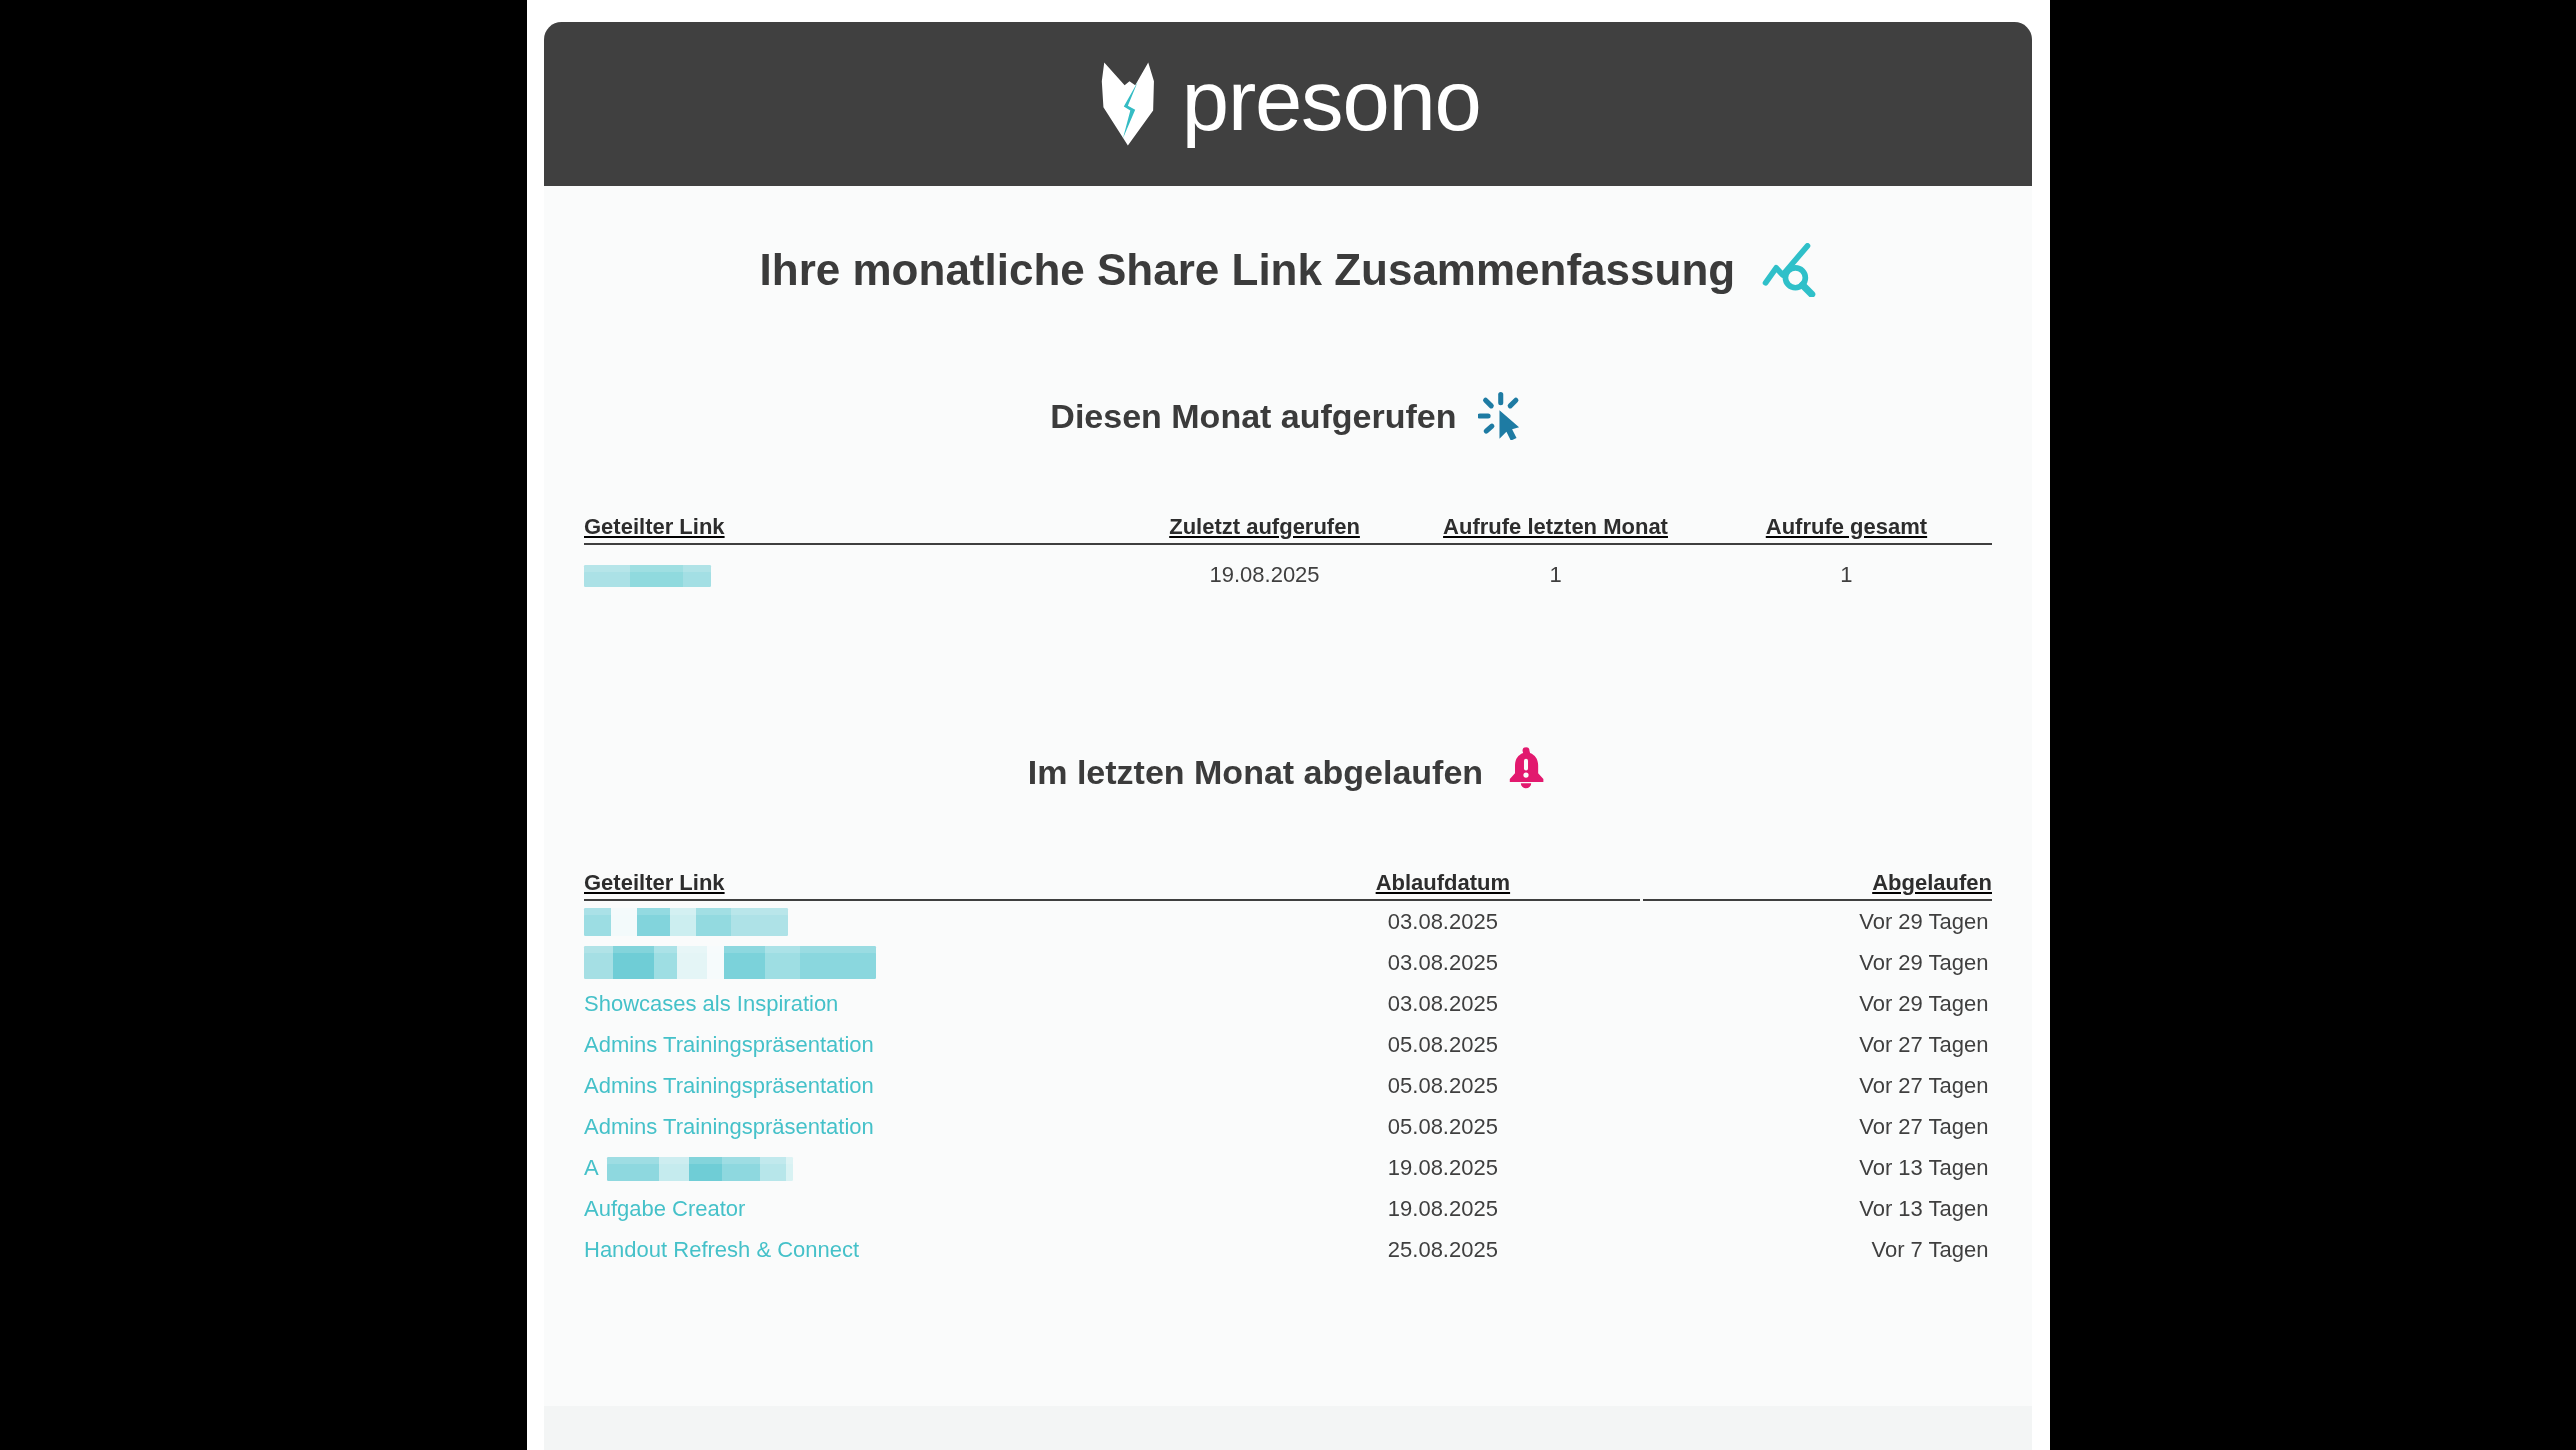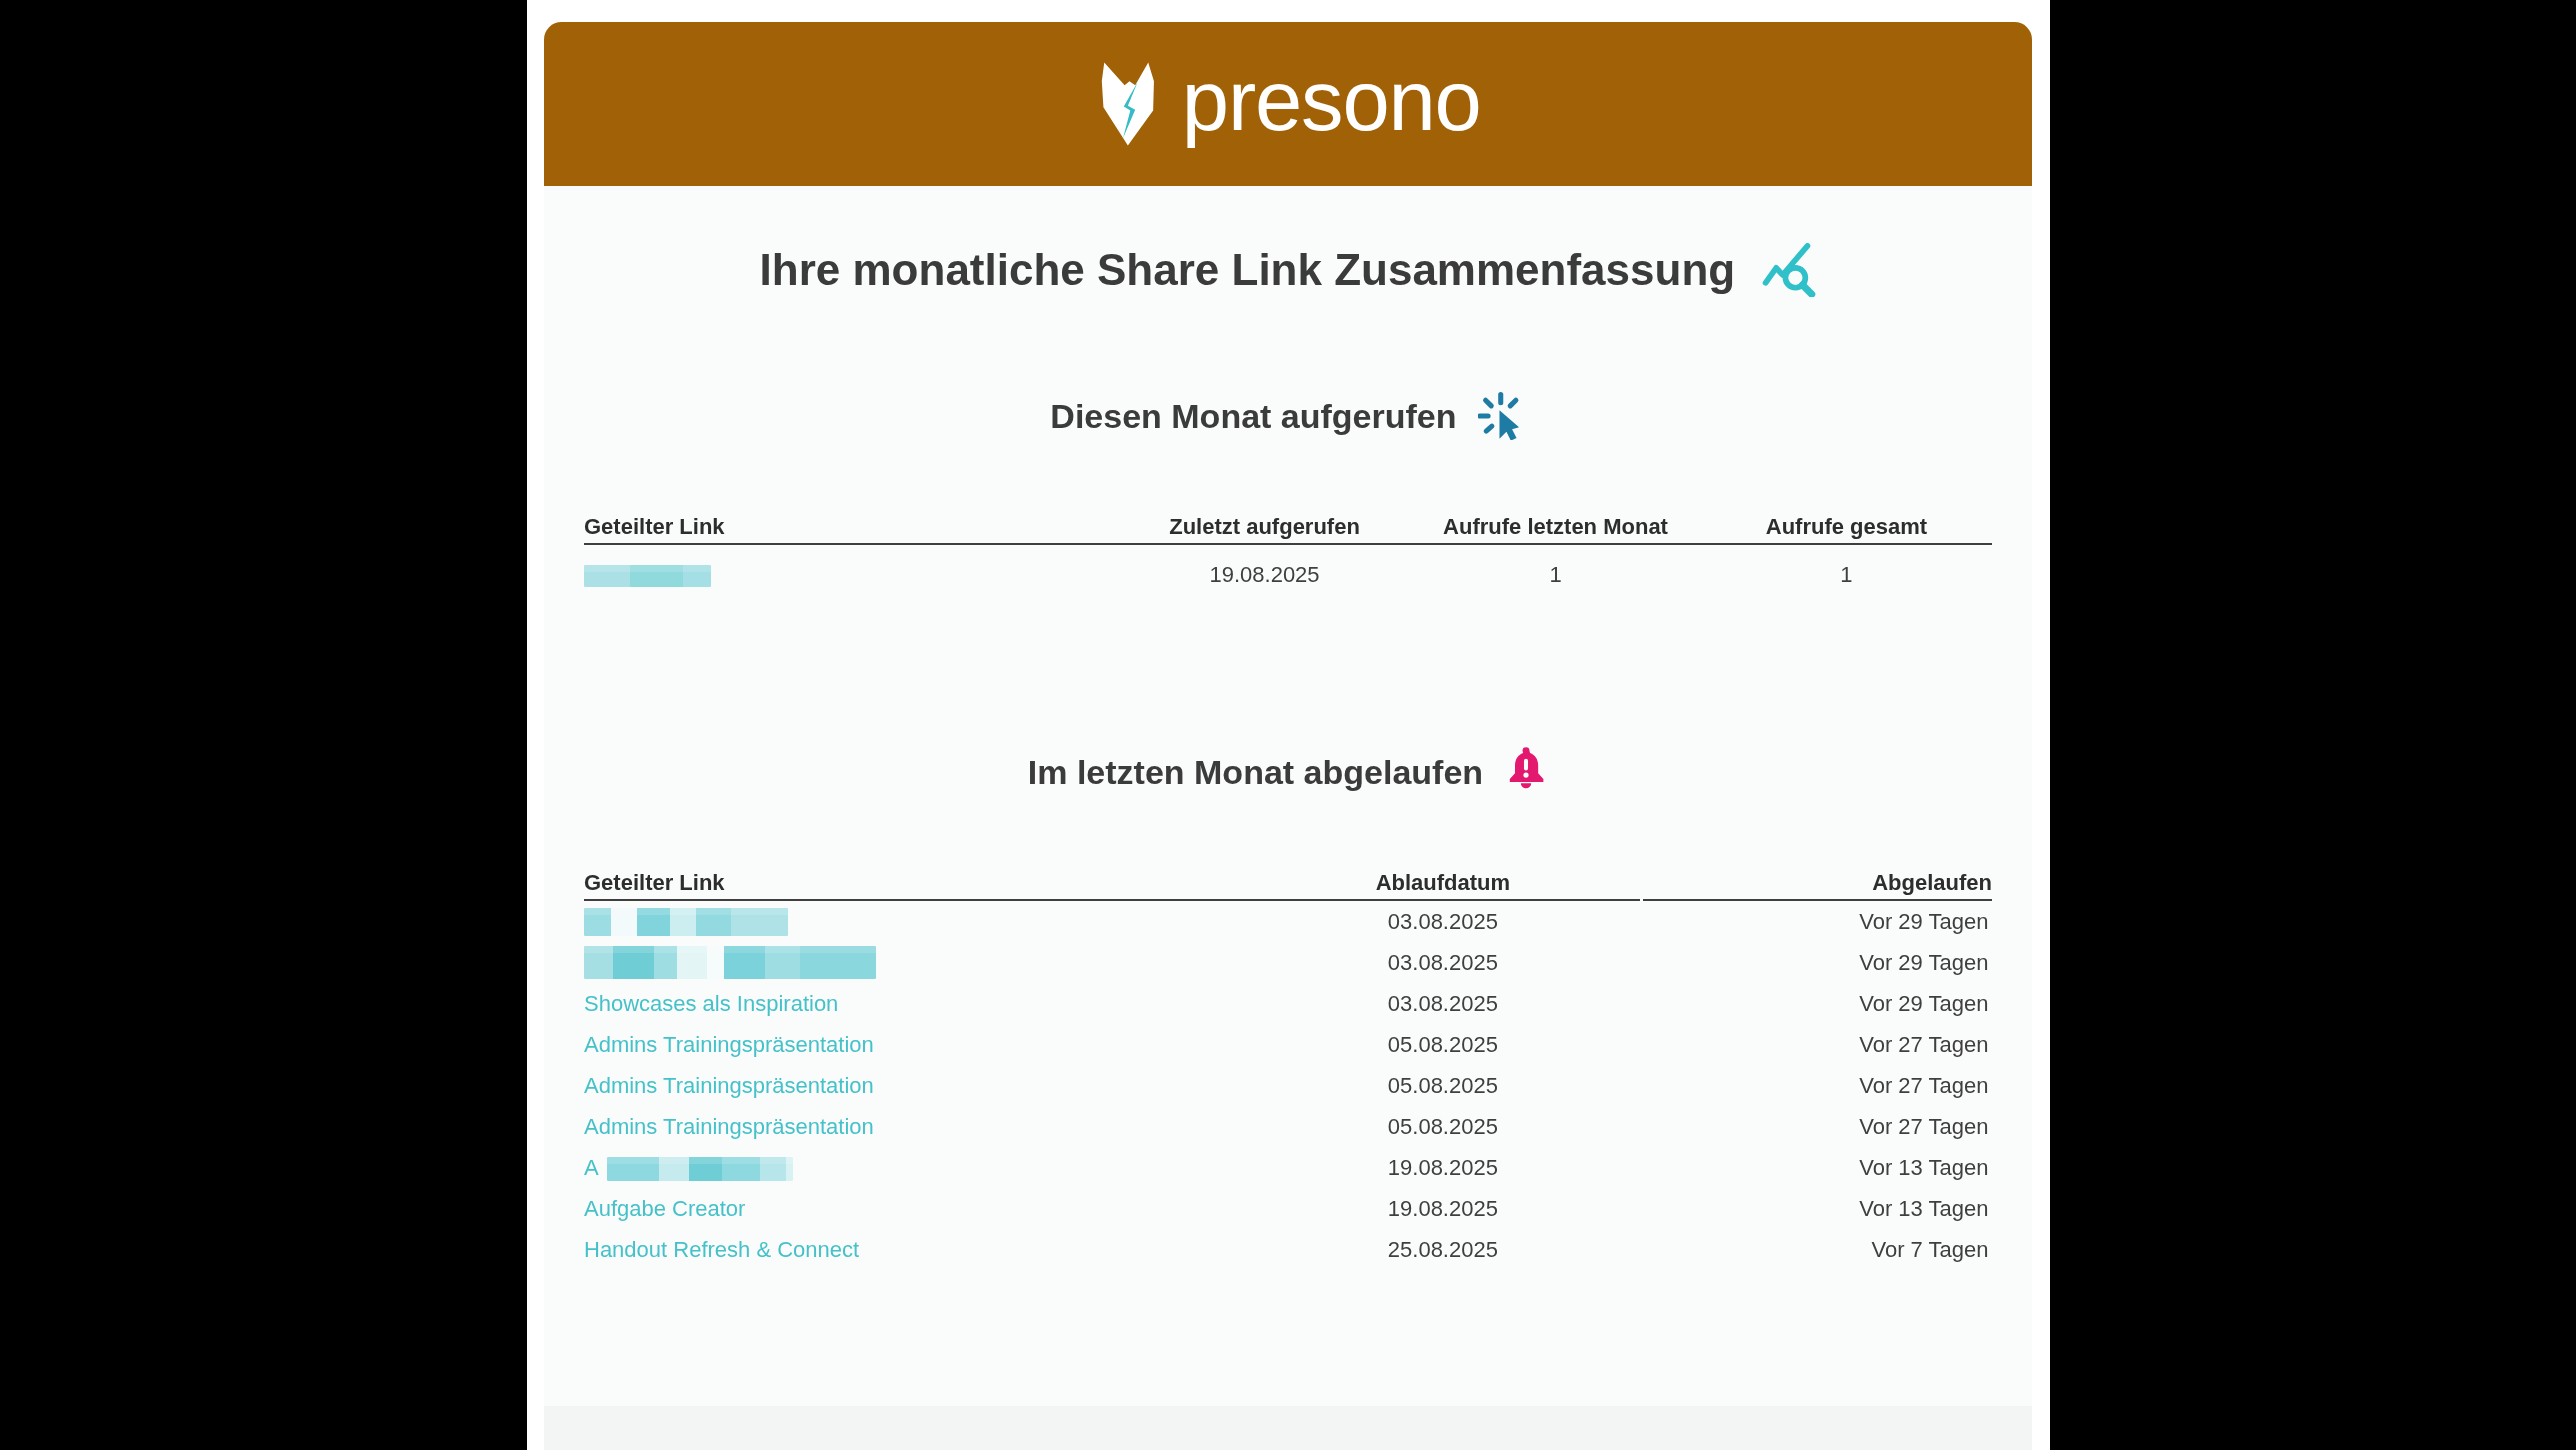--- a/index.html
+++ b/index.html
@@ -9,21 +9,21 @@
     display:flex;
   }
   .email-pane{
     width:1523px;height:1451px;margin:0 auto;background:#ffffff;
   }
   .card{
     width:1488px;height:1429px;margin:21.6px auto 0;
     border-radius:17.5px 17.5px 0 0;overflow:hidden;
   }
   .card-header{
-    height:164px;background:#a16207;
+    height:164px;background:#404040;
     display:flex;align-items:center;justify-content:center;
   }
   .logo{display:flex;align-items:center;gap:17.5px;}
   .logo-text{
     color:#ffffff;font-size:85px;font-weight:500;line-height:1;
     letter-spacing:-1.2px;padding-bottom:5.8px;
   }
   .card-body{
     height:1220px;background:#fafbfb;overflow:hidden;text-align:center;
   }
@@ -37,21 +37,21 @@
     margin:77px 0 0;font-size:27px;line-height:28px;font-weight:400;color:#404040;
   }
   h2.section-heading{
     font-size:34px;line-height:36px;font-weight:700;color:#3b3b3b;
   }
   h2.sh-viewed{margin:95px 0 0;}
   h2.sh-expired{margin:150px 0 0;}
   h2 svg{vertical-align:-11.7px;margin-left:11.7px;}
 
   .table{margin:75px 40px 0;text-align:left;}
-  .thead{display:flex;}
+  .thead{display:flex;text-decoration:underline;}
   .th{
     font-size:22px;line-height:23.4px;font-weight:700;color:#2d2d2d;
     padding-bottom:5.3px;border-bottom:2.9px solid #3f3f3f;
   }
   .tbody{display:block;}
   .t-row{display:flex;align-items:center;height:41px;font-size:22px;color:#3f3f3f;}
   .t1 .tbody{padding-top:9.4px;}
   .t2 .tbody{}
 
   .t1 .c1{width:38%;}

